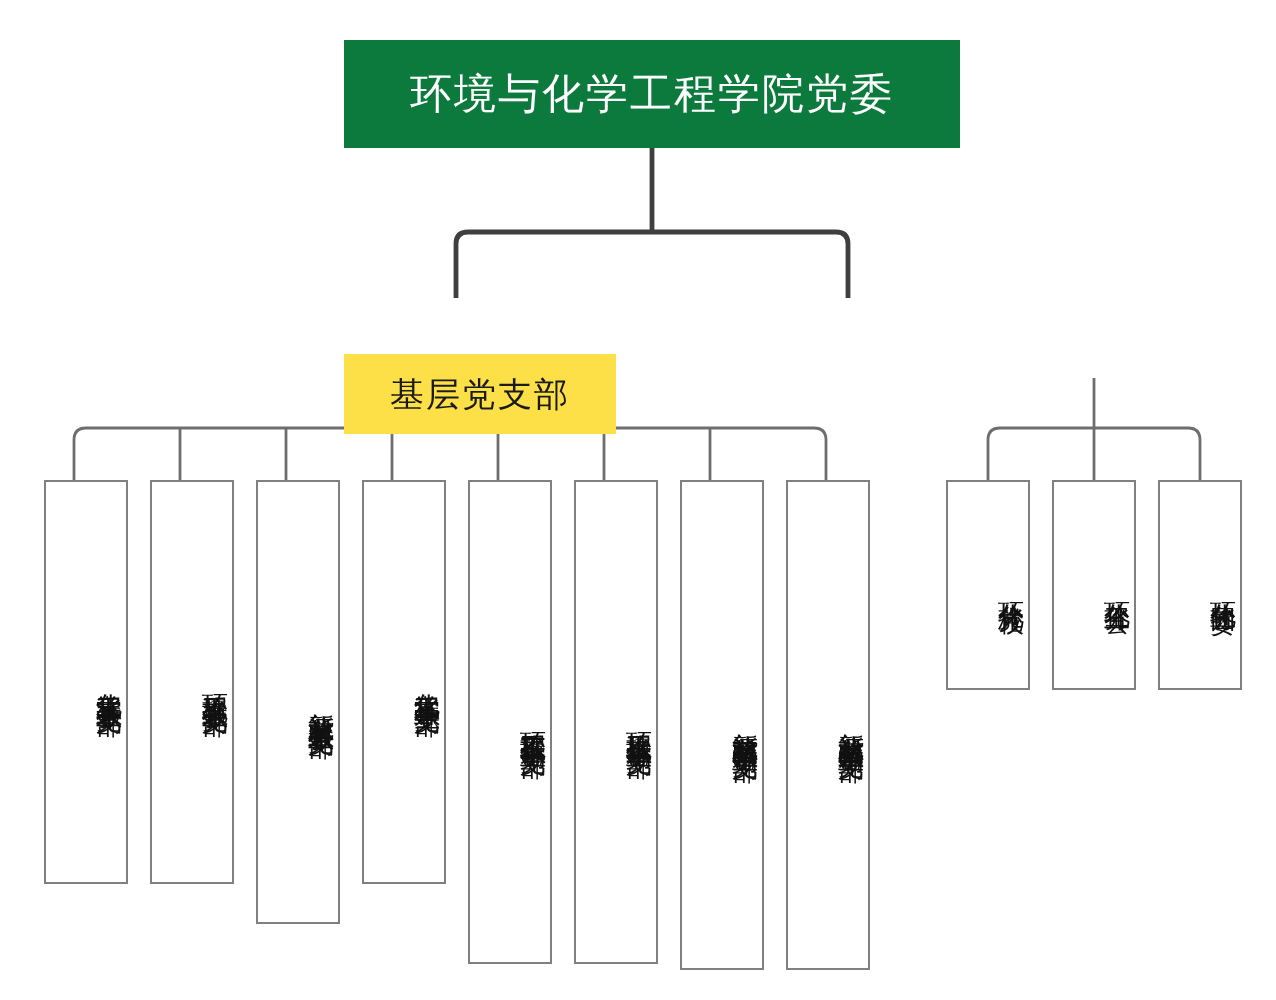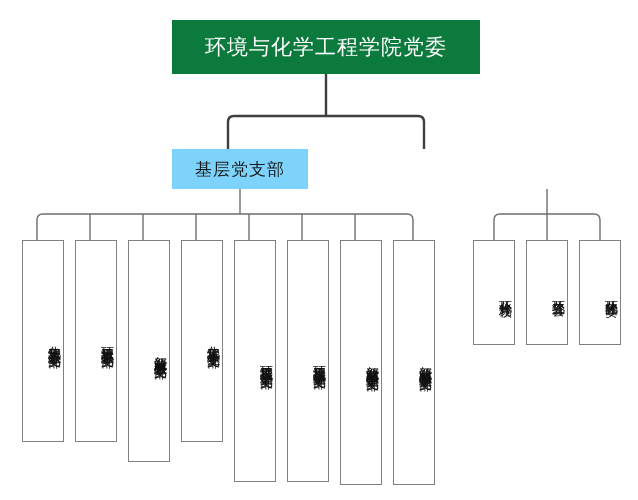--- a/index.html
+++ b/index.html
@@ -49,26 +49,27 @@
     width: 308px;
     height: 54px;
     background: #0c7a3c;
     color: #ffffff;
     font-size: 21px;
     letter-spacing: 1px;
     border: none;
   }
 
   .branch-node {
-    background: #7dd3fc;
+    background: #fde047;
     color: #1a1a1a;
     font-size: 17px;
     letter-spacing: 1px;
     border: none;
     height: 40px;
+    margin-top: 28px;
   }
 
   .branch-grassroots {
     left: 172px;
     top: 149px;
     width: 136px;
   }
 
   .branch-mass {
     left: 492px;

